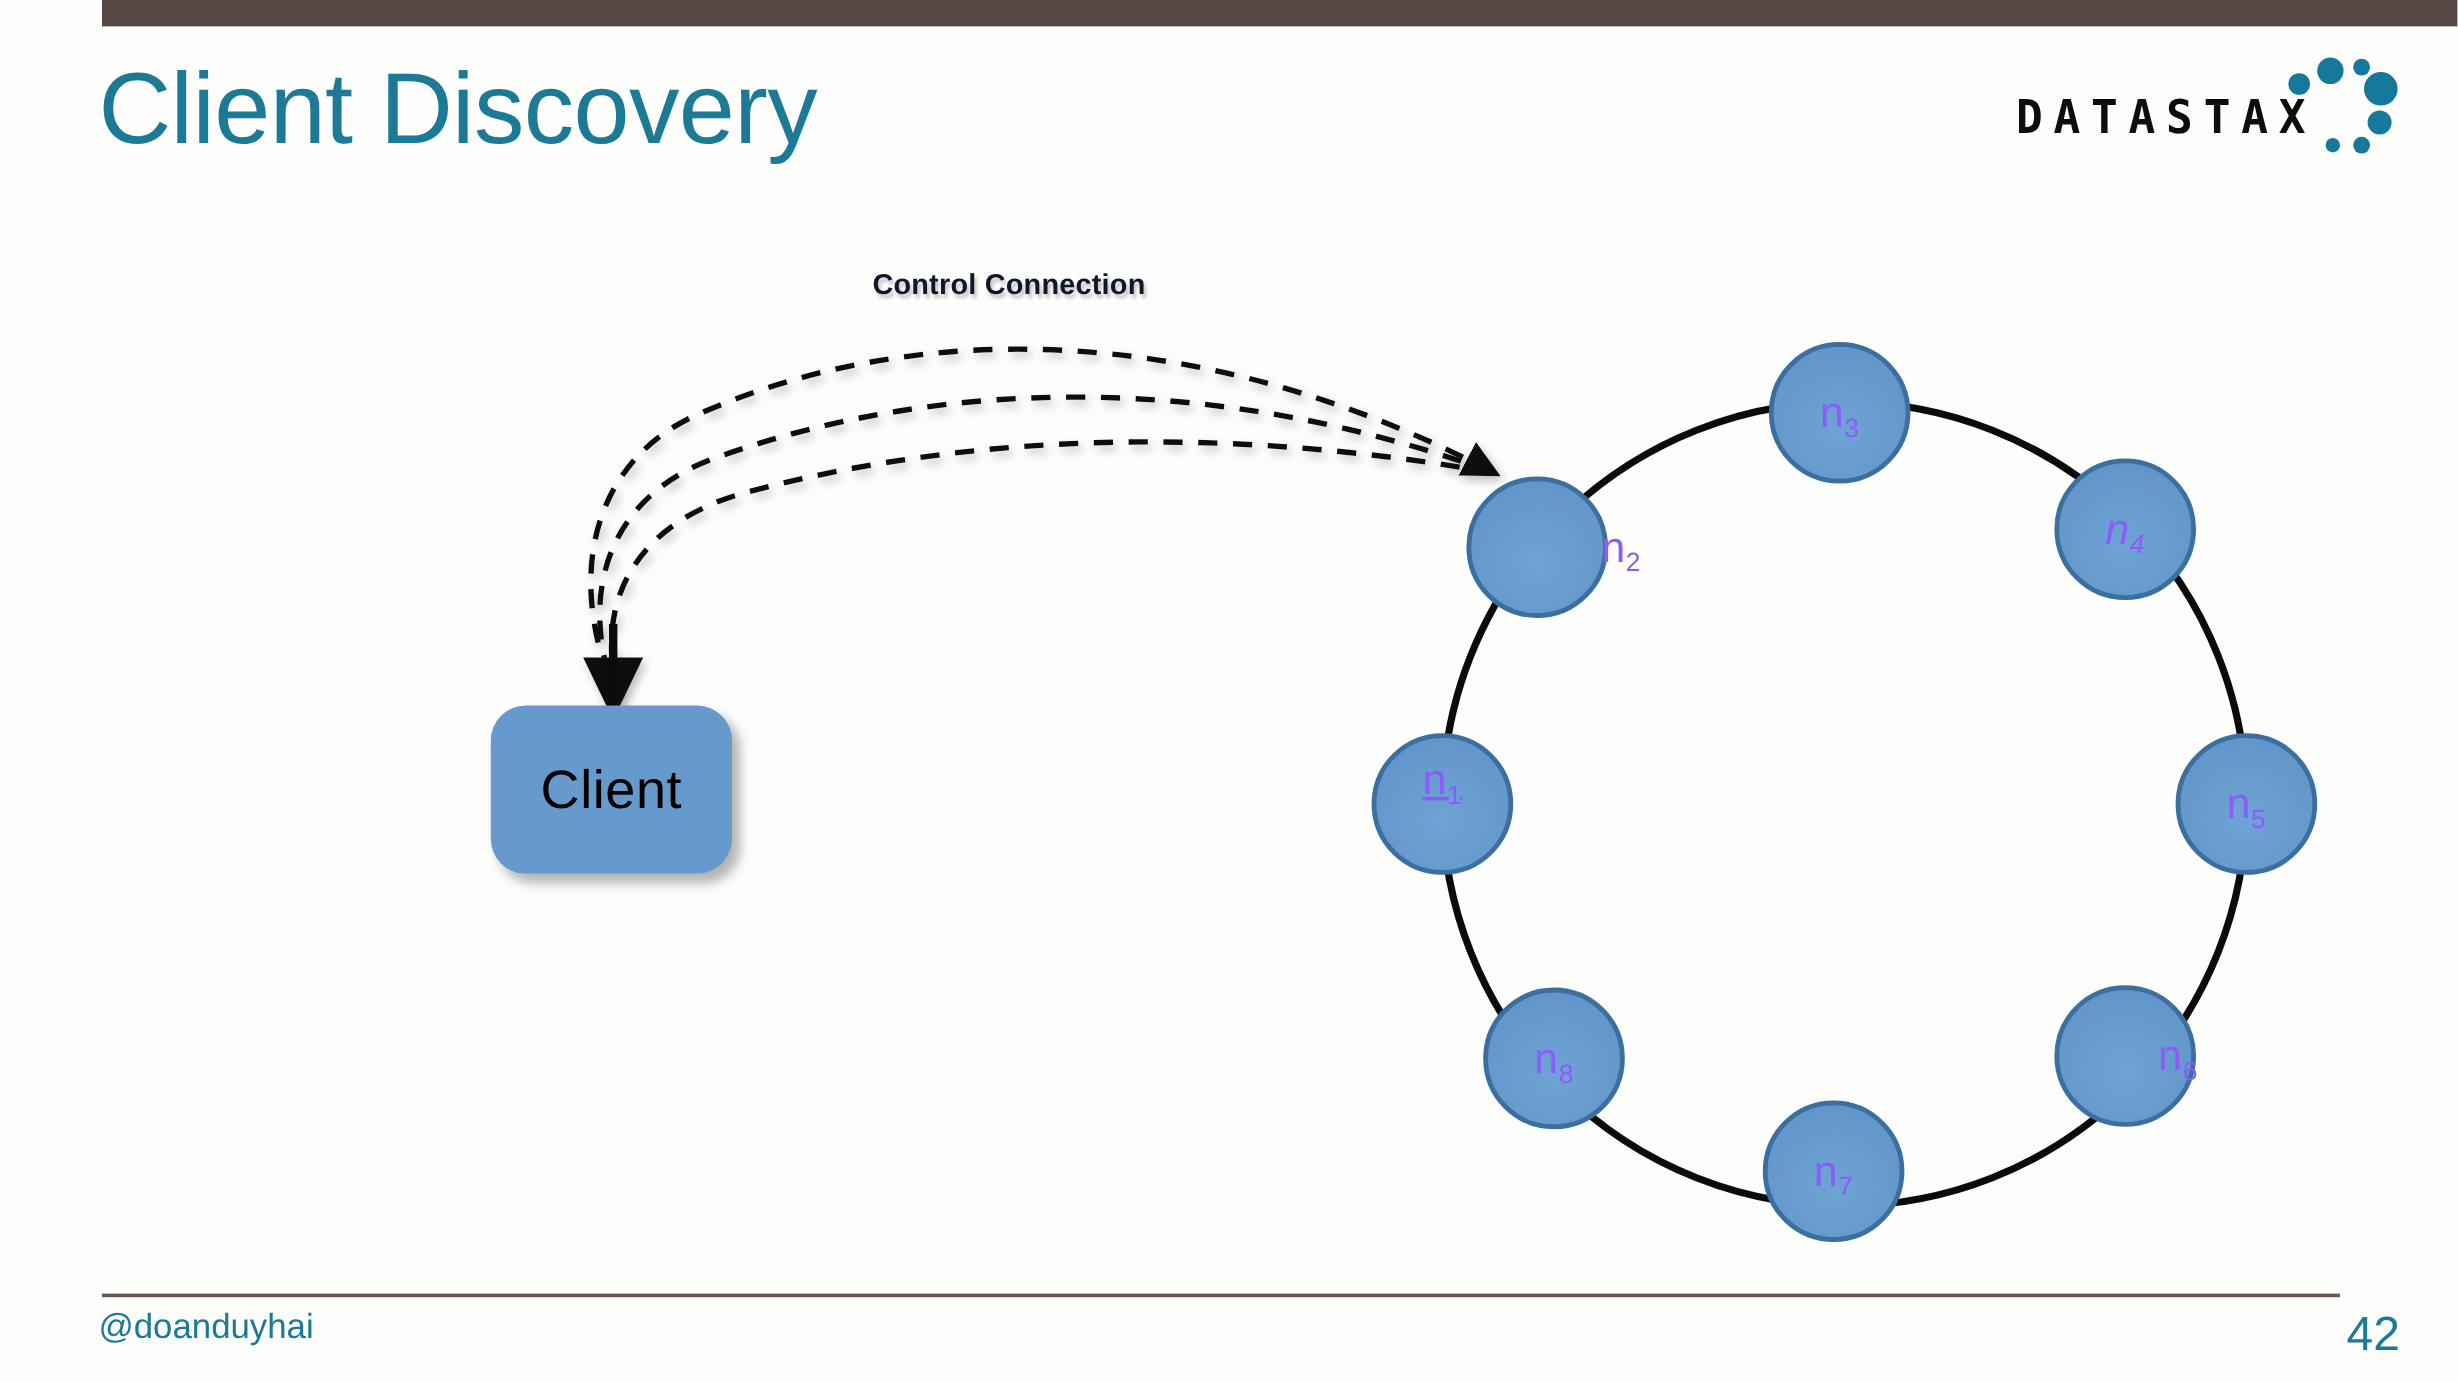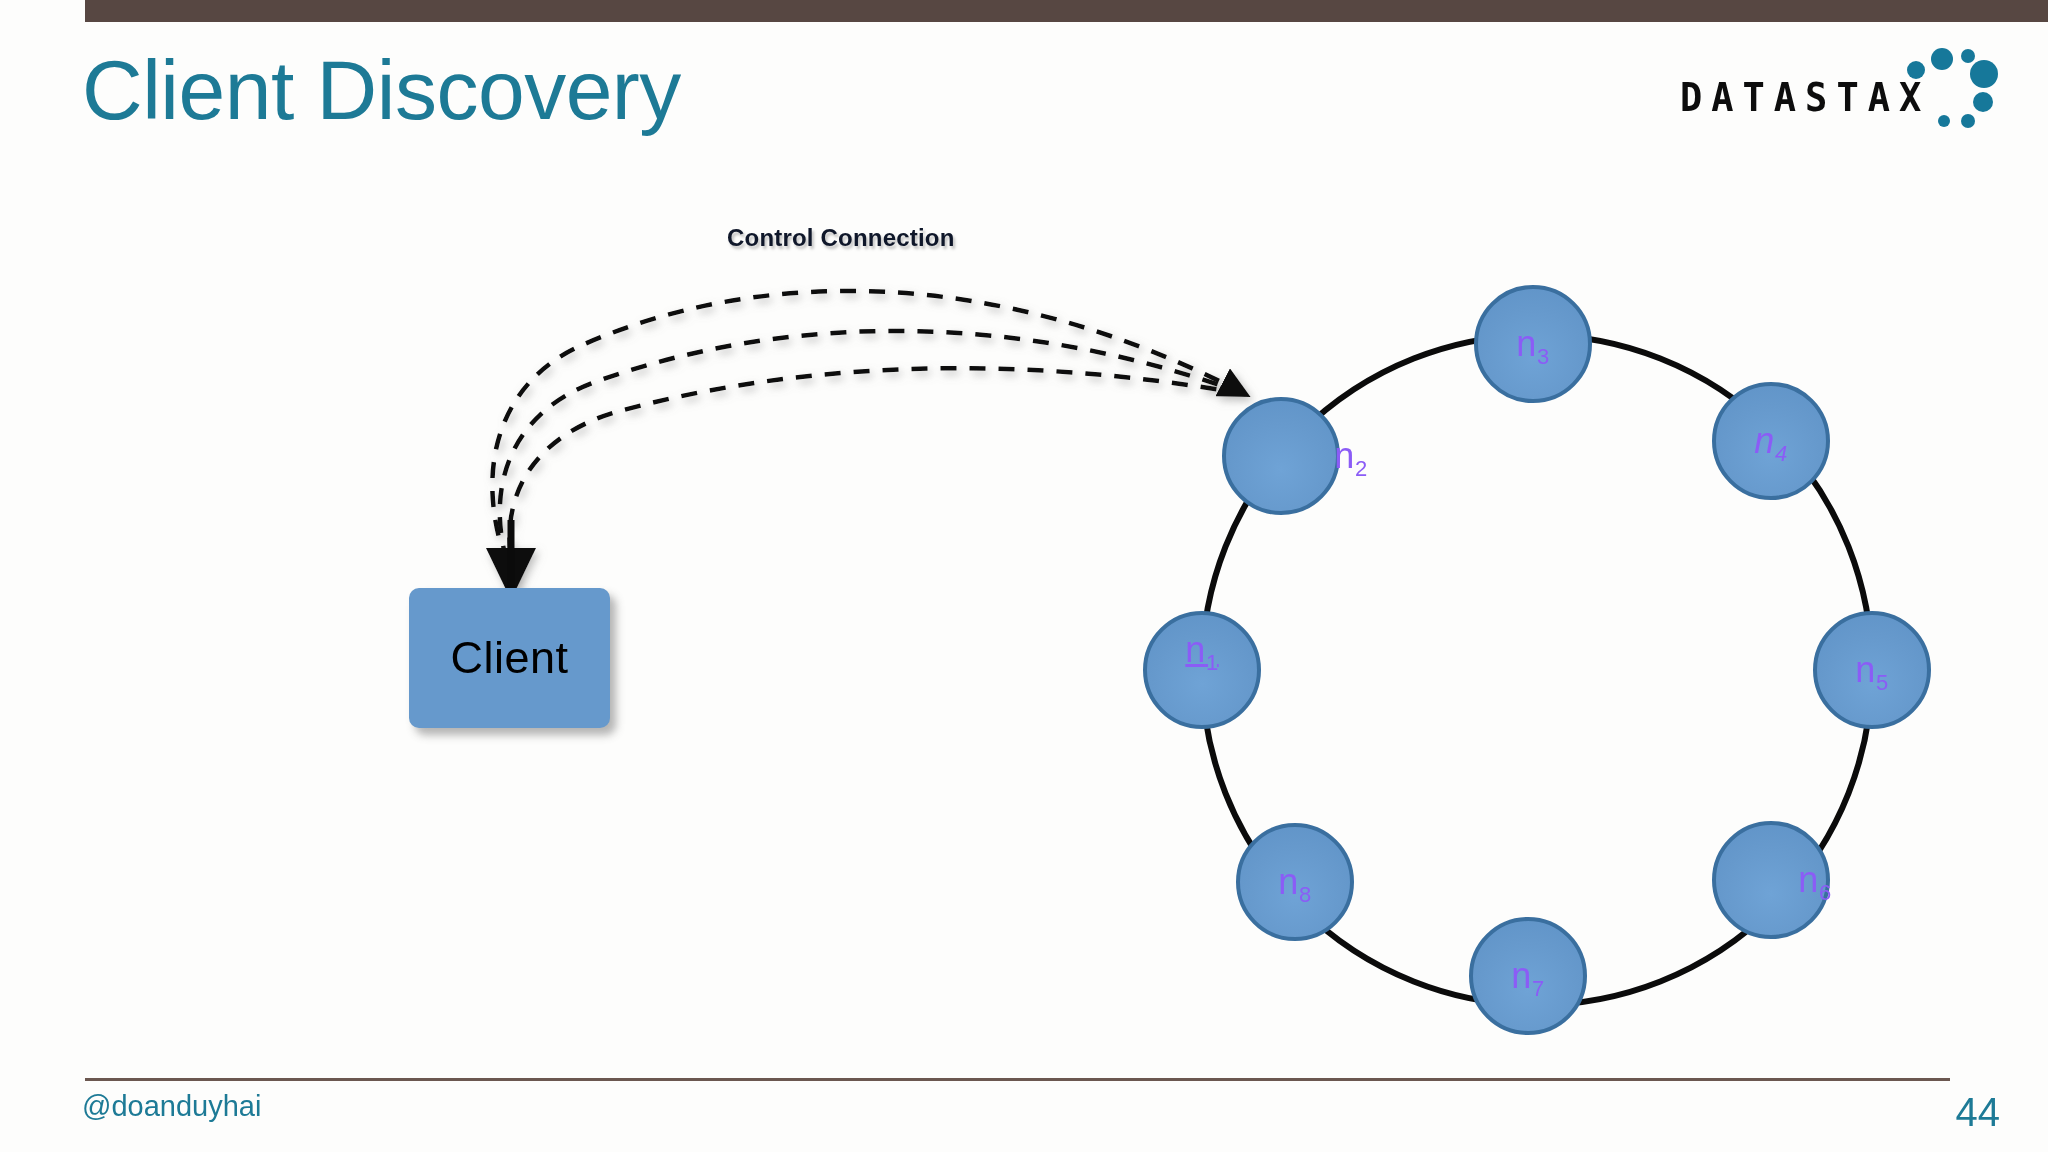--- a/index.html
+++ b/index.html
@@ -90,21 +90,21 @@
     letter-spacing: 0.2px;
   }
 
   
   #client-box {
     position: absolute;
     left: 409px;
     top: 588px;
     width: 201px;
     height: 140px;
-    border-radius: 10px;
+    border-radius: 29px;
     background: #6699cc;
     box-shadow: 6px 7px 9px rgba(90,90,90,0.45);
   }
   #client-label {
     position: absolute;
     left: 0;
     top: 0;
     width: 100%;
     height: 100%;
     display: flex;
@@ -223,13 +223,13 @@
 <div class="ring-node-label" style="left:1351px; top:456px;"><span>n</span><sub>2</sub></div>
 <div class="ring-node-label" style="left:1533px; top:344px;"><span>n</span><sub>3</sub></div>
 <div class="ring-node-label" style="left:1771px; top:441px;font-style:italic;"><span>n</span><sub>4</sub></div>
 <div class="ring-node-label" style="left:1872px; top:670px;"><span>n</span><sub>5</sub></div>
 <div class="ring-node-label" style="left:1771px; top:880px;margin-left:44px;"><span>n</span><sub>6</sub></div>
 <div class="ring-node-label" style="left:1528px; top:976px;"><span>n</span><sub>7</sub></div>
 <div class="ring-node-label" style="left:1295px; top:882px;"><span>n</span><sub>8</sub></div>
 
 <div id="footer-rule"></div>
 <div id="footer-handle">@doanduyhai</div>
-<div id="footer-page-number">44</div>
+<div id="footer-page-number">42</div>
 
 </body></html>

